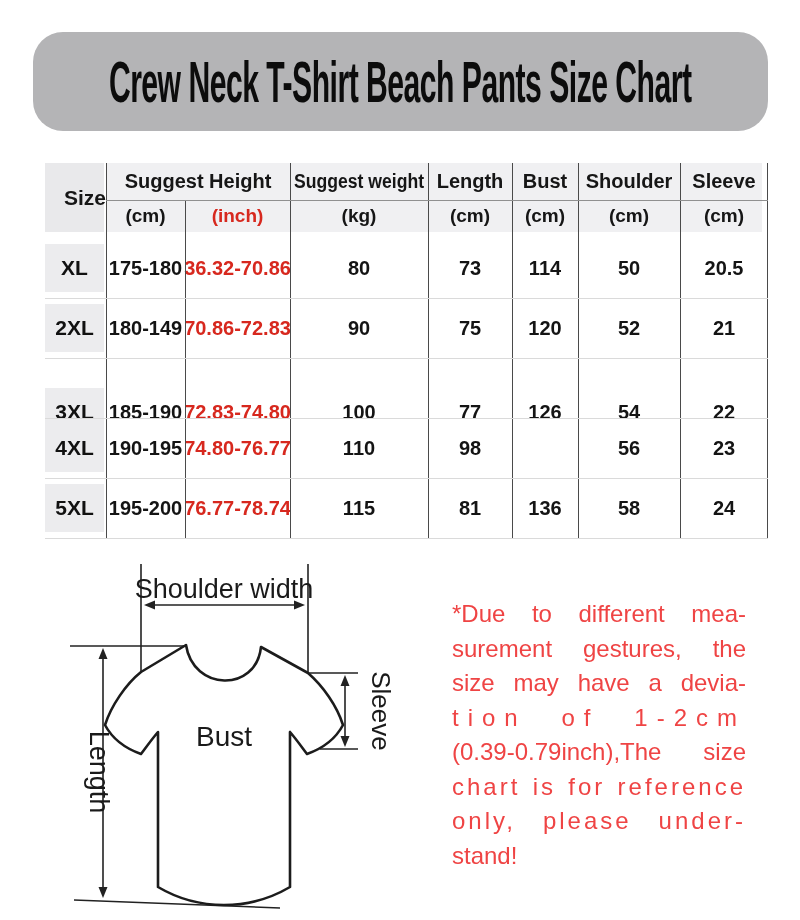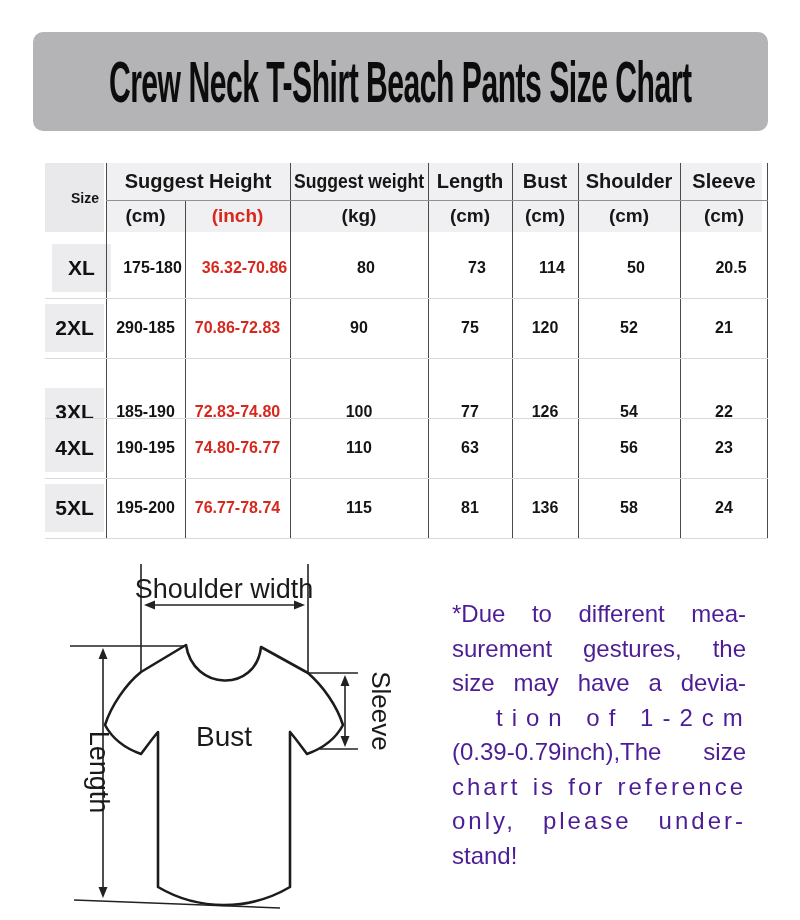--- a/index.html
+++ b/index.html
@@ -1,106 +1,106 @@
 <!DOCTYPE html>
 <html><head>
 <meta charset="utf-8">
 <style>
   html,body{margin:0;padding:0;background:#ffffff;}
   .page{position:relative;width:800px;height:920px;background:#fff;overflow:hidden;
         font-family:"Liberation Sans",sans-serif;color:#111;}
 
   
   .title-box{position:absolute;left:33px;top:32px;width:735px;height:99px;
-             background:#b4b4b6;border-radius:10px;display:flex;align-items:center;justify-content:center;}
+             background:#b4b4b6;border-radius:30px;display:flex;align-items:center;justify-content:center;}
   .title-text{font-size:58px;font-weight:700;color:#0c0c0c;white-space:nowrap;
               letter-spacing:-1px;transform:scaleX(0.52);transform-origin:center;}
 
   
   .tbl{position:absolute;left:45px;top:163px;width:723px;height:376px;}
   .hbg-size{position:absolute;left:0;top:0;width:59px;height:69px;background:#e9e9eb;}
   .hbg-main{position:absolute;left:62px;top:0;width:655px;height:69px;background:#f0f0f2;}
   .vline{position:absolute;top:0;width:1px;height:376px;background:#4a4a4a;}
   .vline.short{top:37px;height:339px;}
   .hline-mid{position:absolute;left:61px;top:37px;width:662px;height:1px;background:#909090;}
   .rowsep{position:absolute;left:0;width:723px;height:1px;background:#dadada;}
   .hcell,.cell{position:absolute;display:flex;align-items:center;justify-content:center;
                font-weight:700;white-space:nowrap;}
   .hcell{font-size:20px;color:#161616;}
   .hcell.cond{transform:scaleX(0.88);}
   .unit{font-size:19px;}
-  .cell{font-size:16px;color:#141414;height:60px;}
+  .cell{font-size:20px;color:#141414;height:60px;}
   .red{color:#d7281e;}
   .trow{position:absolute;left:0;width:723px;height:60px;}
   .size-chip{position:absolute;left:0;top:6px;width:59px;height:48px;background:#ececee;
              display:flex;align-items:center;justify-content:center;font-weight:700;font-size:21px;}
   
   .col-hcm{left:61px;width:79px;}  .col-inch{left:140px;width:105px;}
   .col-kg{left:245px;width:138px;} .col-len{left:383px;width:84px;}
   .col-bust{left:467px;width:66px;} .col-sho{left:533px;width:102px;}
   .col-slv{left:635px;width:88px;}
 
   
   .diagram{position:absolute;left:48px;top:556px;width:382px;height:362px;}
 
   
   .note{position:absolute;left:452px;top:597px;width:294px;font-size:24px;line-height:34.5px;
-        color:#4c1d95;}
+        color:#ef4444;}
   .note .ln{text-align:justify;text-align-last:justify;white-space:nowrap;}
-  .note .ln.spread{letter-spacing:9px;margin-left:44px;}
+  .note .ln.spread{letter-spacing:9px;}
   .note .ln.spread2{letter-spacing:3px;}
   .note .ln.last{text-align-last:left;letter-spacing:0;}
 </style>
 </head>
 <body>
 
 <div class="page">
 
   <div class="title-box">
     <div class="title-text">Crew Neck T-Shirt Beach Pants Size Chart</div>
   </div>
 
   <div class="tbl">
     <div class="hbg-size"></div>
     <div class="hbg-main"></div>
 
-    <div class="hcell" style="left:0;top:0;width:80px;height:69px;font-size:14px;">Size</div>
+    <div class="hcell" style="left:0;top:0;width:80px;height:69px;font-size:21px;">Size</div>
     <div class="hcell" style="left:61px;top:0;width:184px;height:37px;">Suggest Height</div>
     <div class="hcell cond" style="left:245px;top:0;width:138px;height:37px;">Suggest weight</div>
     <div class="hcell" style="left:383px;top:0;width:84px;height:37px;">Length</div>
     <div class="hcell" style="left:467px;top:0;width:66px;height:37px;">Bust</div>
     <div class="hcell" style="left:533px;top:0;width:102px;height:37px;">Shoulder</div>
     <div class="hcell" style="left:635px;top:0;width:88px;height:37px;">Sleeve</div>
 
     <div class="hcell unit col-hcm" style="top:37px;height:32px;">(cm)</div>
     <div class="hcell unit red col-inch" style="top:37px;height:32px;">(inch)</div>
     <div class="hcell unit col-kg" style="top:37px;height:32px;">(kg)</div>
     <div class="hcell unit col-len" style="top:37px;height:32px;">(cm)</div>
     <div class="hcell unit col-bust" style="top:37px;height:32px;">(cm)</div>
     <div class="hcell unit col-sho" style="top:37px;height:32px;">(cm)</div>
     <div class="hcell unit col-slv" style="top:37px;height:32px;">(cm)</div>
 
-    <div class="trow" style="top:75px;margin-left:7px;">
+    <div class="trow" style="top:75px;">
       <div class="size-chip">
           <span>XL</span>
         </div>
       <div class="cell col-hcm">175-180</div>
       <div class="cell col-inch red">36.32-70.86</div>
       <div class="cell col-kg">80</div>
       <div class="cell col-len">73</div>
       <div class="cell col-bust">114</div>
       <div class="cell col-sho">50</div>
       <div class="cell col-slv">20.5</div>
     </div>
 
     <div class="trow" style="top:135px;">
       <div class="size-chip">
           <span>2XL</span>
         </div>
-      <div class="cell col-hcm">290-185</div>
+      <div class="cell col-hcm">180-149</div>
       <div class="cell col-inch red">70.86-72.83</div>
       <div class="cell col-kg">90</div>
       <div class="cell col-len">75</div>
       <div class="cell col-bust">120</div>
       <div class="cell col-sho">52</div>
       <div class="cell col-slv">21</div>
     </div>
 
     <div class="trow" style="top:195px;margin-top:24px;">
       <div class="size-chip">
@@ -115,21 +115,21 @@
       <div class="cell col-slv">22</div>
     </div>
 
     <div class="trow" style="top:255px;">
       <div class="size-chip">
           <span>4XL</span>
         </div>
       <div class="cell col-hcm">190-195</div>
       <div class="cell col-inch red">74.80-76.77</div>
       <div class="cell col-kg">110</div>
-      <div class="cell col-len">63</div>
+      <div class="cell col-len">98</div>
       <div class="cell col-sho">56</div>
       <div class="cell col-slv">23</div>
     </div>
 
     <div class="trow" style="top:315px;">
       <div class="size-chip">
           <span>5XL</span>
         </div>
       <div class="cell col-hcm">195-200</div>
       <div class="cell col-inch red">76.77-78.74</div>

